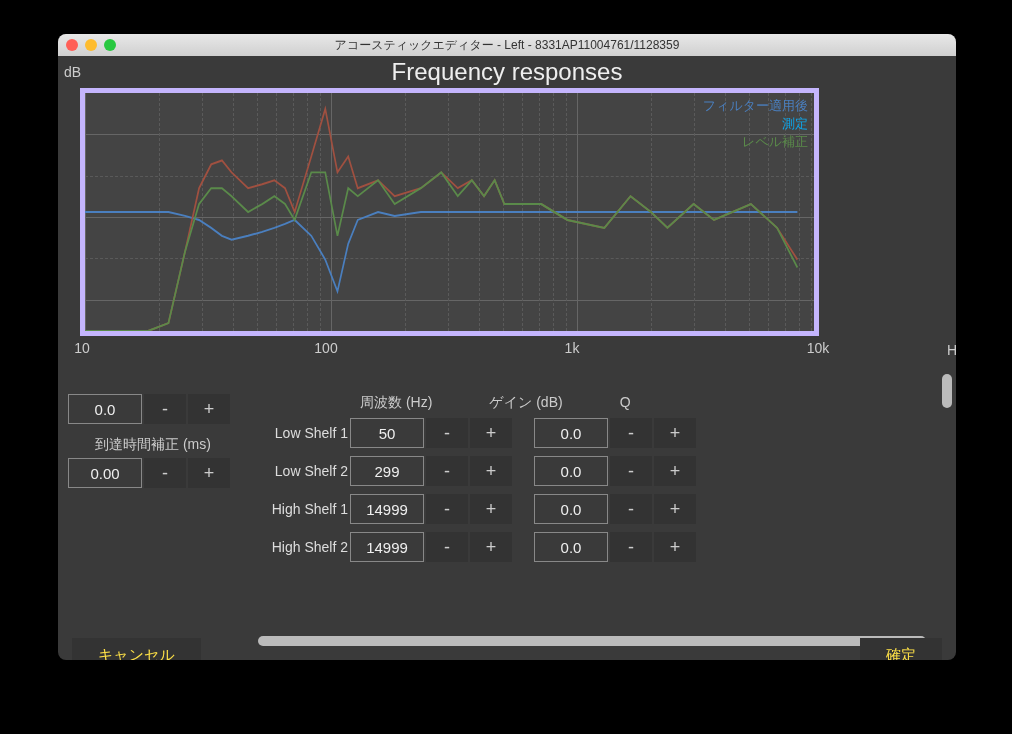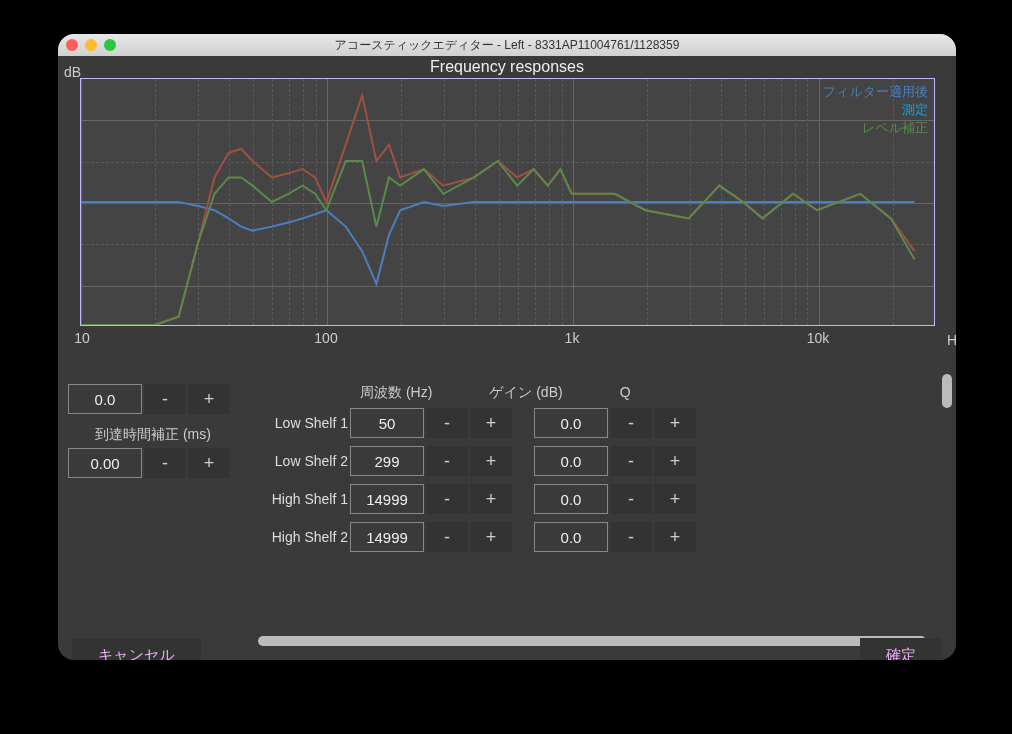--- a/index.html
+++ b/index.html
@@ -11,21 +11,21 @@
     height: 734px;
     overflow: hidden;
   }
   .window {
     position: absolute;
     left: 58px;
     top: 34px;
     width: 898px;
     height: 626px;
     background: #3a3a3a;
-    border-radius: 16px;
+    border-radius: 8px;
     box-shadow: 0 10px 40px rgba(0,0,0,0.6);
     overflow: hidden;
   }
   .titlebar {
     height: 22px;
     background: linear-gradient(#e8e8e8,#d0d0d0);
     display: flex;
     align-items: center;
     padding: 0 8px;
     position: relative;
@@ -45,35 +45,35 @@
   .content {
     padding: 0 10px 10px 10px;
   }
   .axis-label {
     font-size: 14px;
     color: #ccc;
     position: absolute;
   }
   .chart-title {
     text-align: center;
-    font-size: 16px;
+    font-size: 24px;
     font-weight: 300;
     color: #eee;
     margin-top: 2px;
   }
   .chart-wrap {
     position: relative;
     margin-top: 2px;
     margin-left: 22px;
     height: 300px;
   }
   .chart {
-    width: 855px;
+    width: 739px;
     height: 248px;
-    border: 1px solid #c4b5fd;
+    border: 5px solid #c4b5fd;
     background: #444;
     position: relative;
     overflow: hidden;
   }
   .grid-v, .grid-h { position: absolute; background: #666; }
   .grid-v { top:0; bottom:0; width:1px; }
   .grid-v.dashed { background: none; border-left: 1px dashed #5a5a5a; }
   .grid-h { left:0; right:0; height:1px; }
   .grid-h.dashed { background: none; border-top: 1px dashed #5a5a5a; }
   .legend { position: absolute; top: 4px; right: 6px; text-align: right; font-size: 13px; }
@@ -141,21 +141,21 @@
     position:absolute;
     left:0; right:0; bottom:0;
     height: 50px;
     display:flex;
     justify-content:space-between;
     align-items:center;
     padding: 0 14px;
   }
   .btn {
     background: #333;
-    color:#f0abfc;
+    color:#fde047;
     font-size:15px;
     padding: 8px 26px;
     border: none;
     cursor:pointer;
     margin-top:40px;
   }
 </style>
 </head>
 <body>
 

